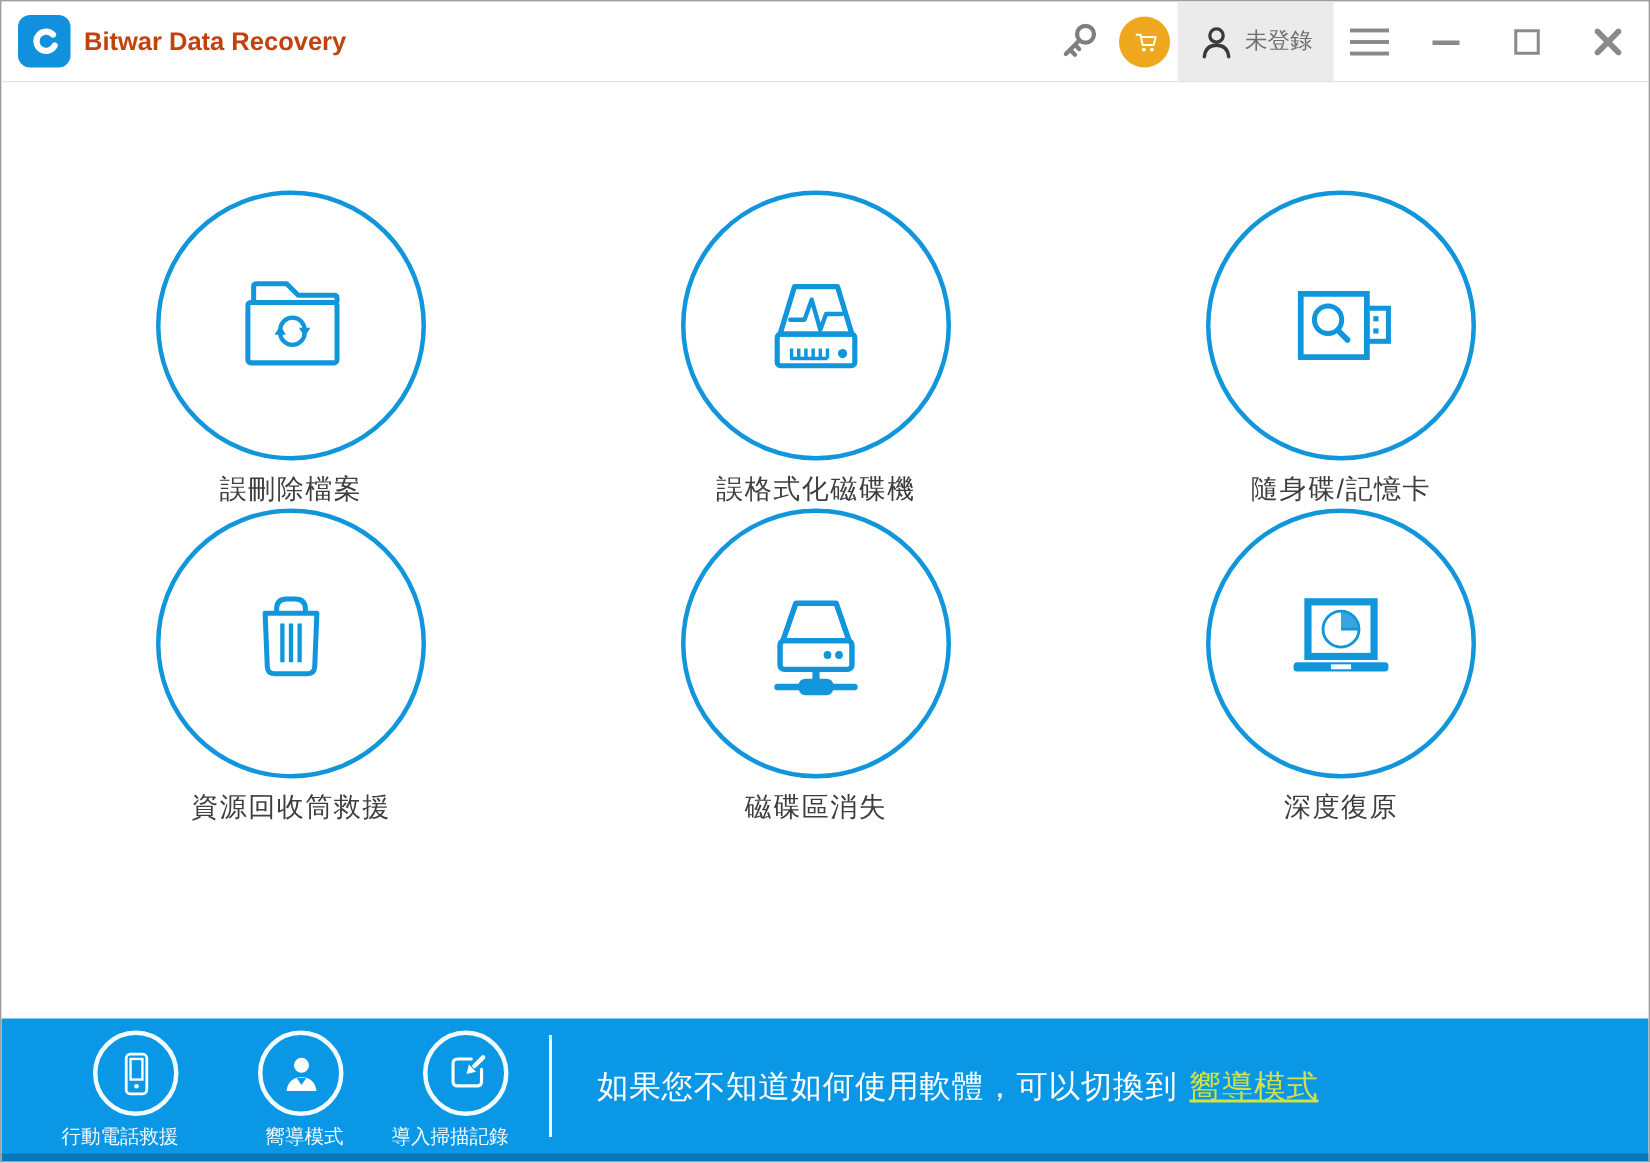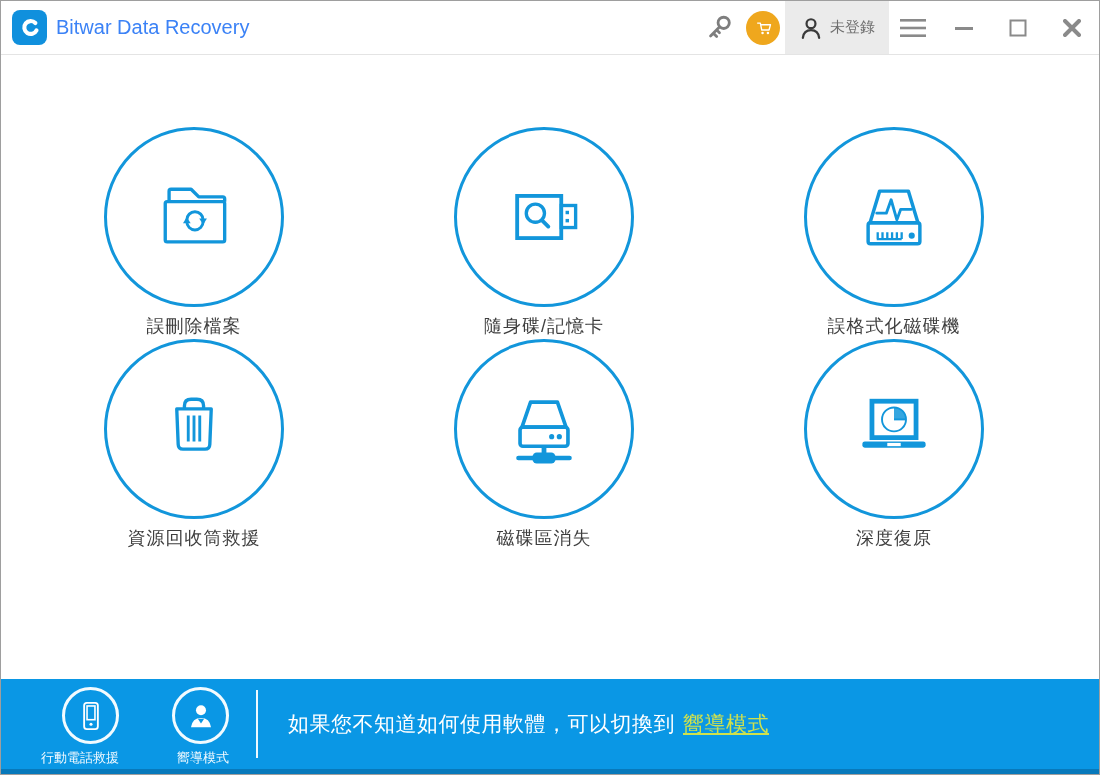--- a/index.html
+++ b/index.html
@@ -10,21 +10,21 @@
   }
   
   .titlebar{
     height:54px;display:flex;align-items:center;
     background:#ffffff;border-bottom:1px solid #e4e4e4;
   }
   .logo{
     width:35px;height:35px;margin-left:11px;border-radius:8px;
     background:#1090dd;display:flex;align-items:center;justify-content:center;flex:0 0 auto;
   }
-  .app-title{font-size:20px;font-weight:normal;color:#3b82f6;margin-left:9px;white-space:nowrap;}
+  .app-title{font-size:17px;font-weight:bold;color:#c2410c;margin-left:9px;white-space:nowrap;}
   .tb-spacer{flex:1;}
   .tb-btn{
     height:53px;display:flex;align-items:center;justify-content:center;
     cursor:pointer;flex:0 0 auto;background:transparent;border:none;padding:0;
   }
   .tb-key{width:44px;color:#7e7e7e;}
   .tb-cart{width:44px;}
   .cart-circle{width:34px;height:34px;border-radius:50%;background:#efa71d;display:flex;align-items:center;justify-content:center;}
   .tb-user{width:104px;background:#ebebeb;color:#3a3a3a;gap:7px;}
   .tb-user .login-label{font-size:15px;color:#6f6f6f;white-space:nowrap;}
@@ -142,42 +142,42 @@
           <polygon points="53.5,49.5 61.5,49.5 57.5,56" fill="currentColor"></polygon>
           <polygon points="36.5,54.5 44.5,54.5 40.5,48" fill="currentColor"></polygon>
         </svg>
       </div>
       <div class="feature-label">誤刪除檔案</div>
     </div>
 
     <div class="feature">
       <div class="feature-circle">
         <svg width="92" height="92" viewBox="0 0 96 96">
+          <path d="M33 21 H63 L73 54 H23 Z" fill="none" stroke="currentColor" stroke-width="3.6" stroke-linejoin="round"></path>
+          <rect x="21" y="54" width="54" height="22" rx="2.5" fill="none" stroke="currentColor" stroke-width="3.6"></rect>
+          <polyline points="30,44 40,44 45,30 51,51 55,40 66,40" fill="none" stroke="currentColor" stroke-width="3" stroke-linejoin="round" stroke-linecap="round"></polyline>
+          <path d="M30 71 h26 M31 64 v7 M36 64 v7 M41 64 v7 M46 64 v7 M51 64 v7 M56 64 v7" stroke="currentColor" stroke-width="2.4"></path>
+          <circle cx="66.5" cy="67.5" r="3.2" fill="currentColor"></circle>
+        </svg>
+      </div>
+      <div class="feature-label">誤格式化磁碟機</div>
+    </div>
+
+    <div class="feature">
+      <div class="feature-circle">
+        <svg width="92" height="92" viewBox="0 0 96 96">
           <rect x="20" y="26" width="46" height="44" fill="none" stroke="currentColor" stroke-width="4"></rect>
           <circle cx="39" cy="44" r="9.5" fill="none" stroke="currentColor" stroke-width="3.5"></circle>
           <path d="M46 51.5 L52.5 58" stroke="currentColor" stroke-width="4" stroke-linecap="round"></path>
           <rect x="66" y="36" width="15" height="23" fill="none" stroke="currentColor" stroke-width="3.5"></rect>
           <rect x="70.5" y="41.5" width="3.6" height="3.6" fill="currentColor"></rect>
           <rect x="70.5" y="50" width="3.6" height="3.6" fill="currentColor"></rect>
         </svg>
       </div>
       <div class="feature-label">隨身碟/記憶卡</div>
-    </div>
-
-    <div class="feature">
-      <div class="feature-circle">
-        <svg width="92" height="92" viewBox="0 0 96 96">
-          <path d="M33 21 H63 L73 54 H23 Z" fill="none" stroke="currentColor" stroke-width="3.6" stroke-linejoin="round"></path>
-          <rect x="21" y="54" width="54" height="22" rx="2.5" fill="none" stroke="currentColor" stroke-width="3.6"></rect>
-          <polyline points="30,44 40,44 45,30 51,51 55,40 66,40" fill="none" stroke="currentColor" stroke-width="3" stroke-linejoin="round" stroke-linecap="round"></polyline>
-          <path d="M30 71 h26 M31 64 v7 M36 64 v7 M41 64 v7 M46 64 v7 M51 64 v7 M56 64 v7" stroke="currentColor" stroke-width="2.4"></path>
-          <circle cx="66.5" cy="67.5" r="3.2" fill="currentColor"></circle>
-        </svg>
-      </div>
-      <div class="feature-label">誤格式化磁碟機</div>
     </div>
 
     <div class="feature">
       <div class="feature-circle">
         <svg width="92" height="92" viewBox="0 0 96 96">
           <path d="M38 27 V24 q0-7 7-7 h6 q7 0 7 7 v3" fill="none" stroke="currentColor" stroke-width="3.5"></path>
           <path d="M30 27 H66 L64.5 64 q-0.2 5-5 5 H36.5 q-4.8 0-5-5 Z" fill="none" stroke="currentColor" stroke-width="3.5" stroke-linejoin="round"></path>
           <path d="M42 34 V61 M48 34 V61 M54 34 V61" stroke="currentColor" stroke-width="3"></path>
         </svg>
       </div>
@@ -232,20 +232,30 @@
       <div class="qa-circle">
         <svg width="38" height="38" viewBox="0 0 72 72">
           <circle cx="36" cy="25" r="9.5" fill="#ffffff"></circle>
           <path d="M17 57.5 q2.5-17.5 19-17.5 q16.5 0 19 17.5 z" fill="#ffffff"></path>
           <polygon points="36,50 30,41 42,41" fill="#0a97e5"></polygon>
         </svg>
       </div>
       <div class="qa-label">嚮導模式</div>
     </div>
 
+    <div class="quick-action">
+      <div class="qa-circle">
+        <svg width="38" height="38" viewBox="0 0 72 72">
+          <path d="M42 17 H25 q-6 0-6 6 v22 q0 6 6 6 h24 q6 0 6-6 V30" fill="none" stroke="#ffffff" stroke-width="4" stroke-linecap="round"></path>
+          <path d="M57 15 L46 26" stroke="#ffffff" stroke-width="5.5" stroke-linecap="round"></path>
+          <polygon points="36,36 48,33 39,24" fill="#ffffff"></polygon>
+        </svg>
+      </div>
+      <div class="qa-label">導入掃描記錄</div>
+    </div>
 
     <div class="footer-divider"></div>
 
     <div class="footer-hint">
       <span>如果您不知道如何使用軟體，可以切換到</span>
       <a>嚮導模式</a>
     </div>
 
   </div>
 </div>

